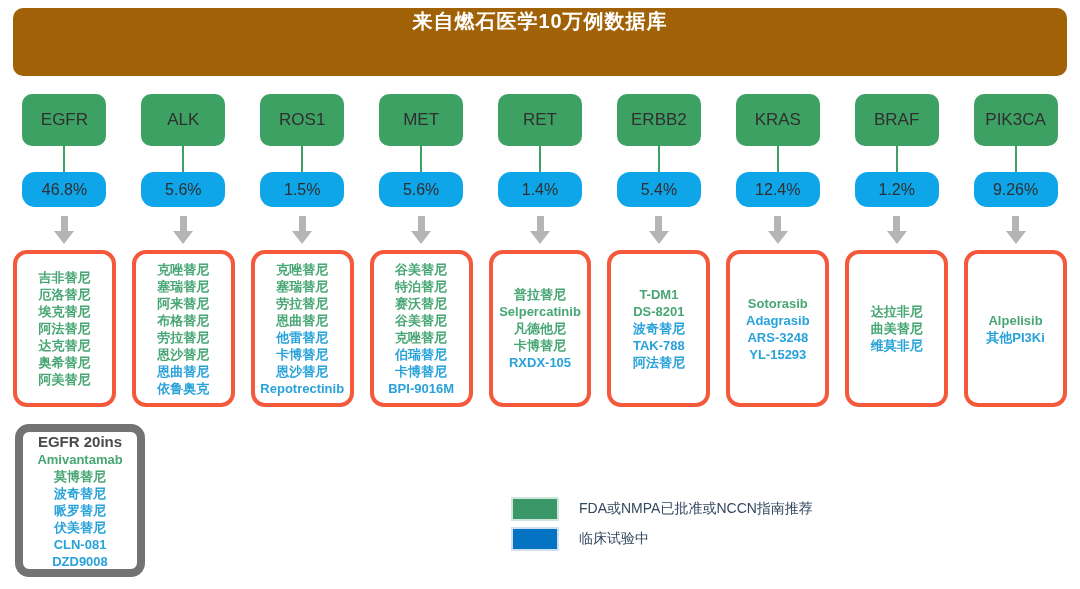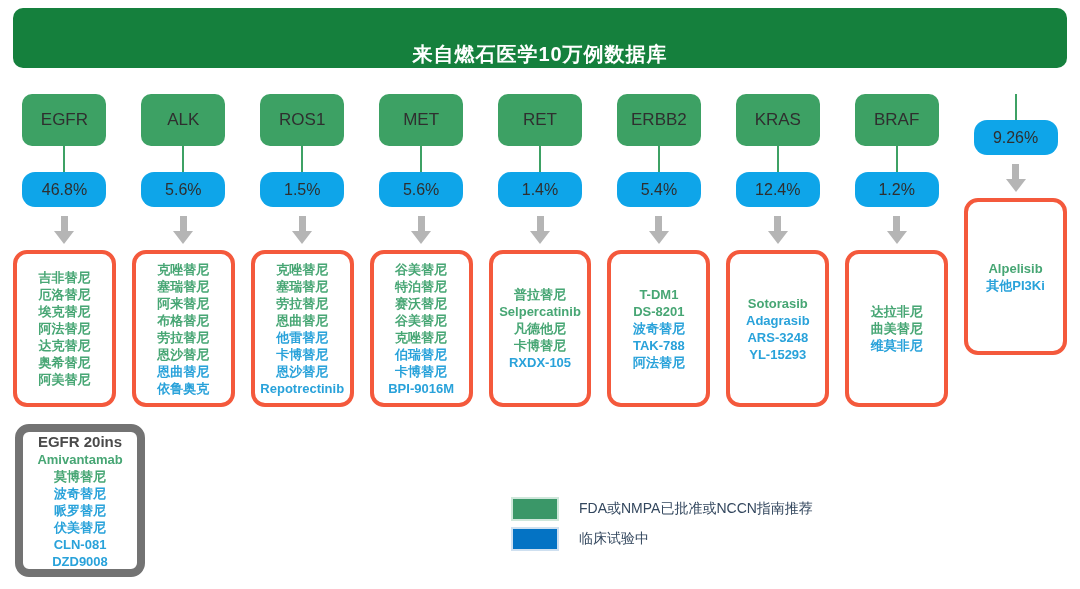--- a/index.html
+++ b/index.html
@@ -2,23 +2,23 @@
 <html><head>
 <meta charset="utf-8">
 <style>
   html,body{margin:0;padding:0;background:#ffffff;}
   body{
     width:1080px;height:589px;position:relative;overflow:hidden;
     font-family:"Liberation Sans","DejaVu Sans",sans-serif;
   }
   
   .banner{
-    position:absolute;left:13px;top:8px;width:1054px;height:60px;
-    background:#15803d;border-radius:10px;
-    display:flex;align-items:flex-end;justify-content:center;
+    position:absolute;left:13px;top:8px;width:1054px;height:68px;
+    background:#a16207;border-radius:10px;
+    display:flex;align-items:flex-start;justify-content:center;
   }
   .banner .title{color:#ffffff;font-size:20px;font-weight:bold;letter-spacing:1px;}
   
   .columns{
     position:absolute;left:13px;top:94px;width:1054px;
     display:flex;gap:16px;
   }
   .col{flex:1 1 0;display:flex;flex-direction:column;align-items:center;min-width:0;}
   .gene-node{
     width:84px;height:52px;background:#3da164;border-radius:10px;
@@ -247,20 +247,23 @@
       <div class="arrow-head"></div>
     </div>
     <div class="drug-box">
         <div class="drug approved">达拉非尼</div>
         <div class="drug approved">曲美替尼</div>
         <div class="drug trial">维莫非尼</div>
       </div>
   </div>
 
   <div class="col">
+    <div class="gene-node">
+      <span>PIK3CA</span>
+    </div>
     <div class="connector"></div>
     <div class="pct-node">
       <span>9.26%</span>
     </div>
     <div class="down-arrow">
       <div class="arrow-stem"></div>
       <div class="arrow-head"></div>
     </div>
     <div class="drug-box">
         <div class="drug approved">Alpelisib</div>

